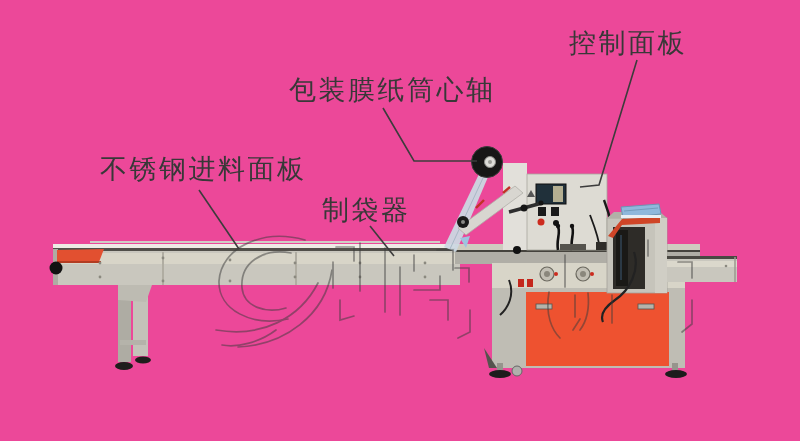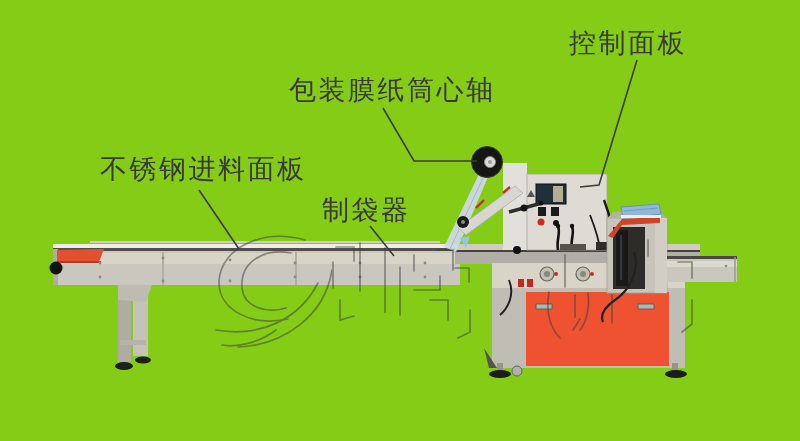--- a/index.html
+++ b/index.html
@@ -1,16 +1,16 @@
 <!DOCTYPE html>
 <html><head>
 <meta charset="utf-8">
 <style>
   html,body{margin:0;padding:0;background:#ffffff;}
-  #stage{position:relative;width:800px;height:441px;background:#84cc16;overflow:hidden;
+  #stage{position:relative;width:800px;height:441px;background:#ec4899;overflow:hidden;
          font-family:"Liberation Serif","DejaVu Serif",serif;}
   svg{position:absolute;left:0;top:0;}
   .callout-label{font-size:27px;letter-spacing:2.5px;font-weight:400;}
   .leader{fill:none;stroke-width:1.6px;}
   .wm{opacity:.5;}
 </style>
 </head>
 <body>
 
 <div id="stage">

